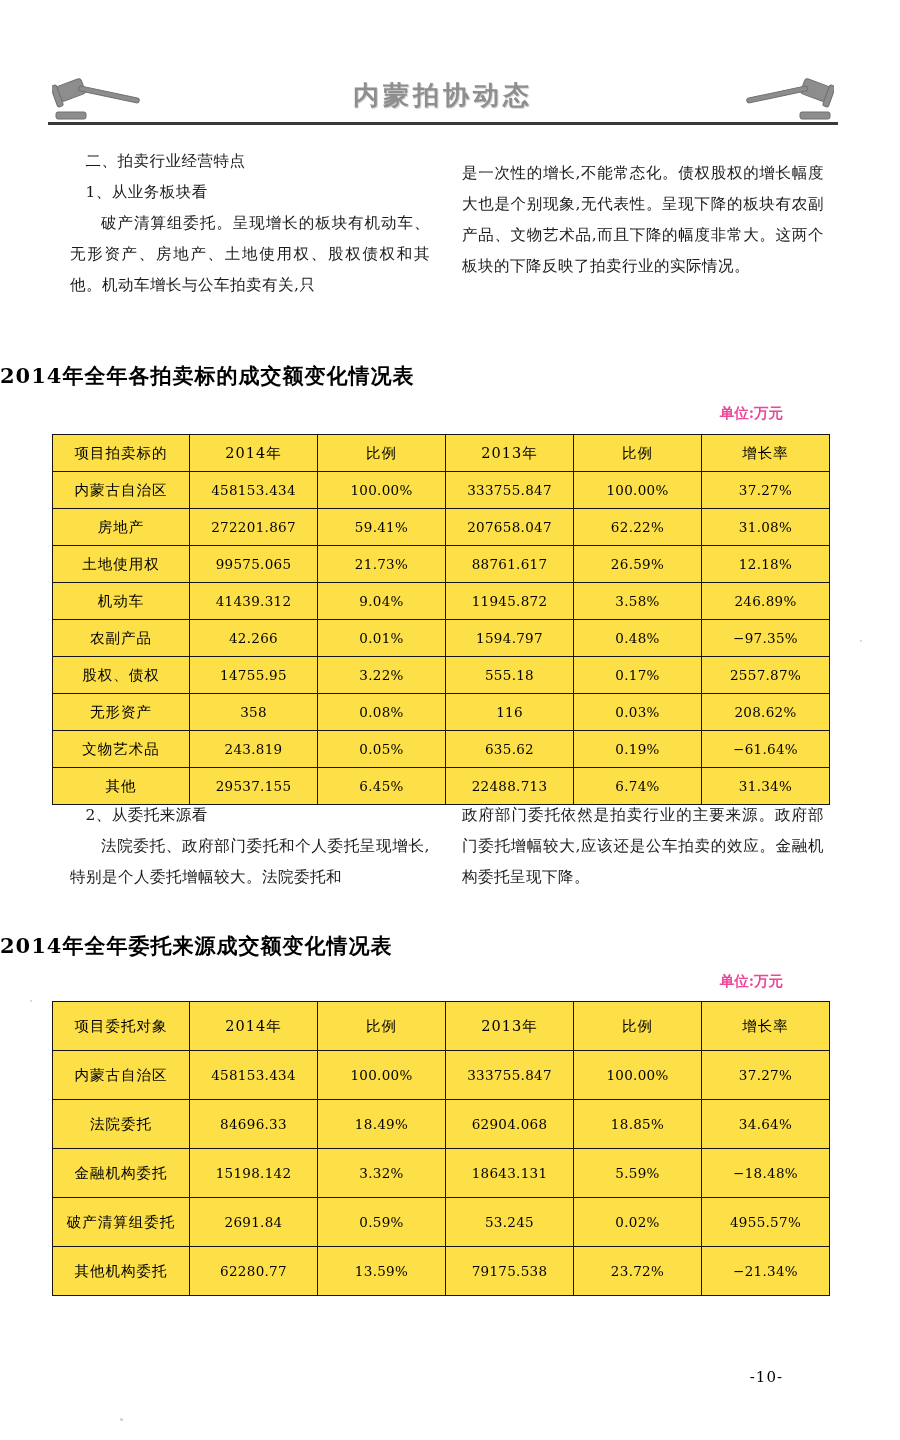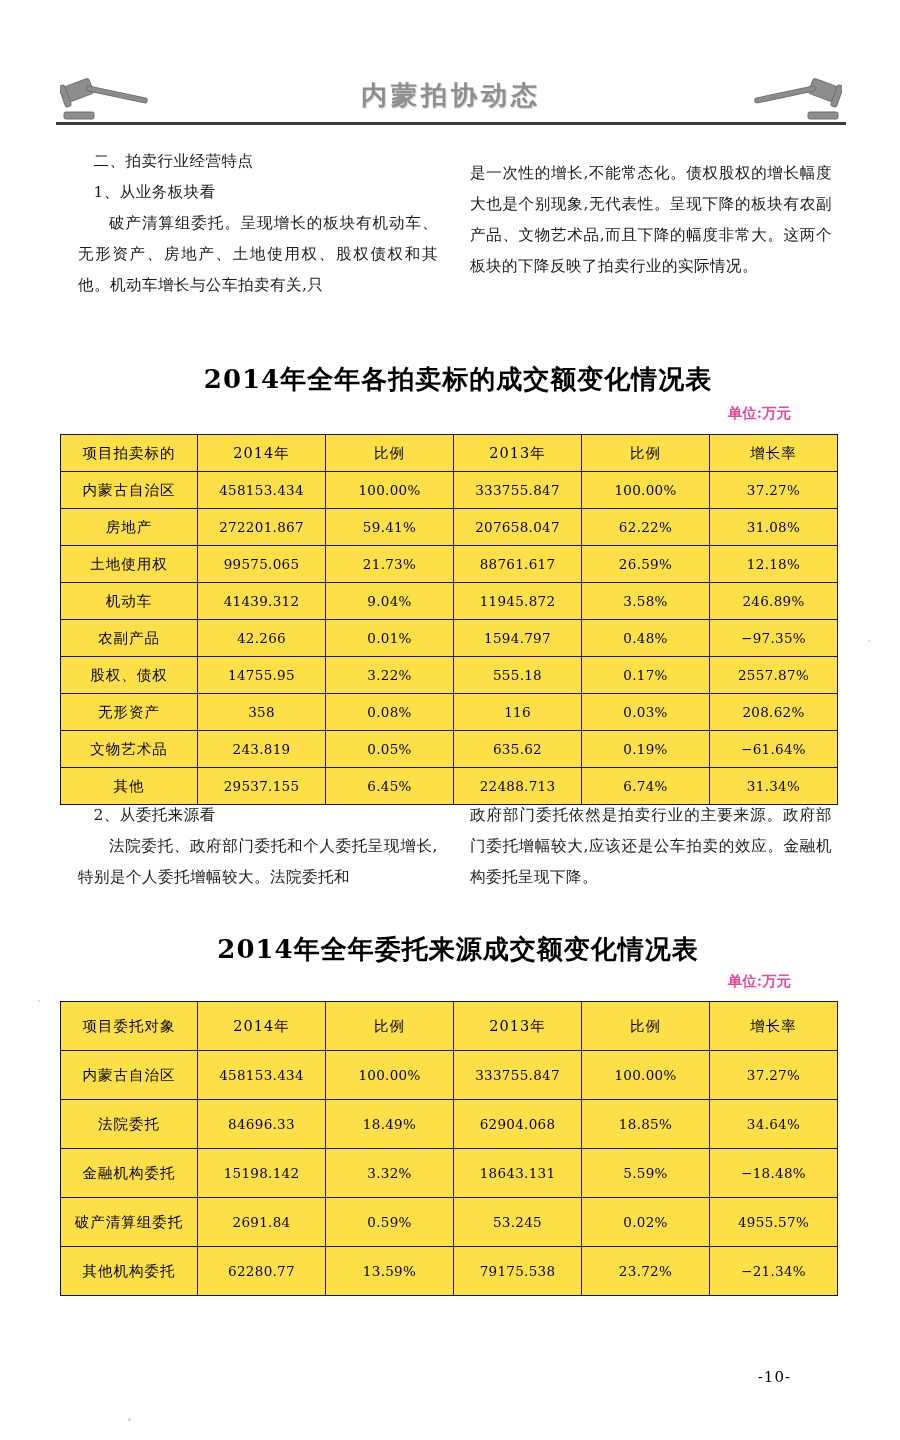--- a/index.html
+++ b/index.html
@@ -16,21 +16,20 @@
     height: 1440px;
     background: #ffffff;
     overflow: hidden;
     box-sizing: border-box;
   }
   .page-inner {
     position: absolute;
     left: 0; top: 0;
     width: 859px;
     height: 1440px;
-    margin-left: 8px;
   }
   
   .header {
     position: absolute;
     left: 48px;
     top: 72px;
     width: 790px;
     height: 58px;
   }
   .header-rule {
@@ -79,23 +78,23 @@
   .indent1 { text-indent: 1em; }
 
   .col-left-2 { left: 70px; top: 800px; width: 360px; }
   .col-right-2 { left: 462px; top: 800px; width: 362px; }
 
   
   .table-title {
     position: absolute;
     width: 900px;
     left: 0;
-    text-align: center;
-    font-family: "DejaVu Serif", "Liberation Serif", serif;
-    font-size: 26px;
+    text-align: left;
+    font-family: "DejaVu Serif", "Liberation Serif", serif;
+    font-size: 21px;
     font-weight: bold;
     color: #000;
     letter-spacing: 1px;
   }
   .unit-label {
     position: absolute;
     right: 76px;
     font-family: "DejaVu Serif", "Liberation Serif", serif;
     font-size: 14.5px;
     font-weight: bold;

